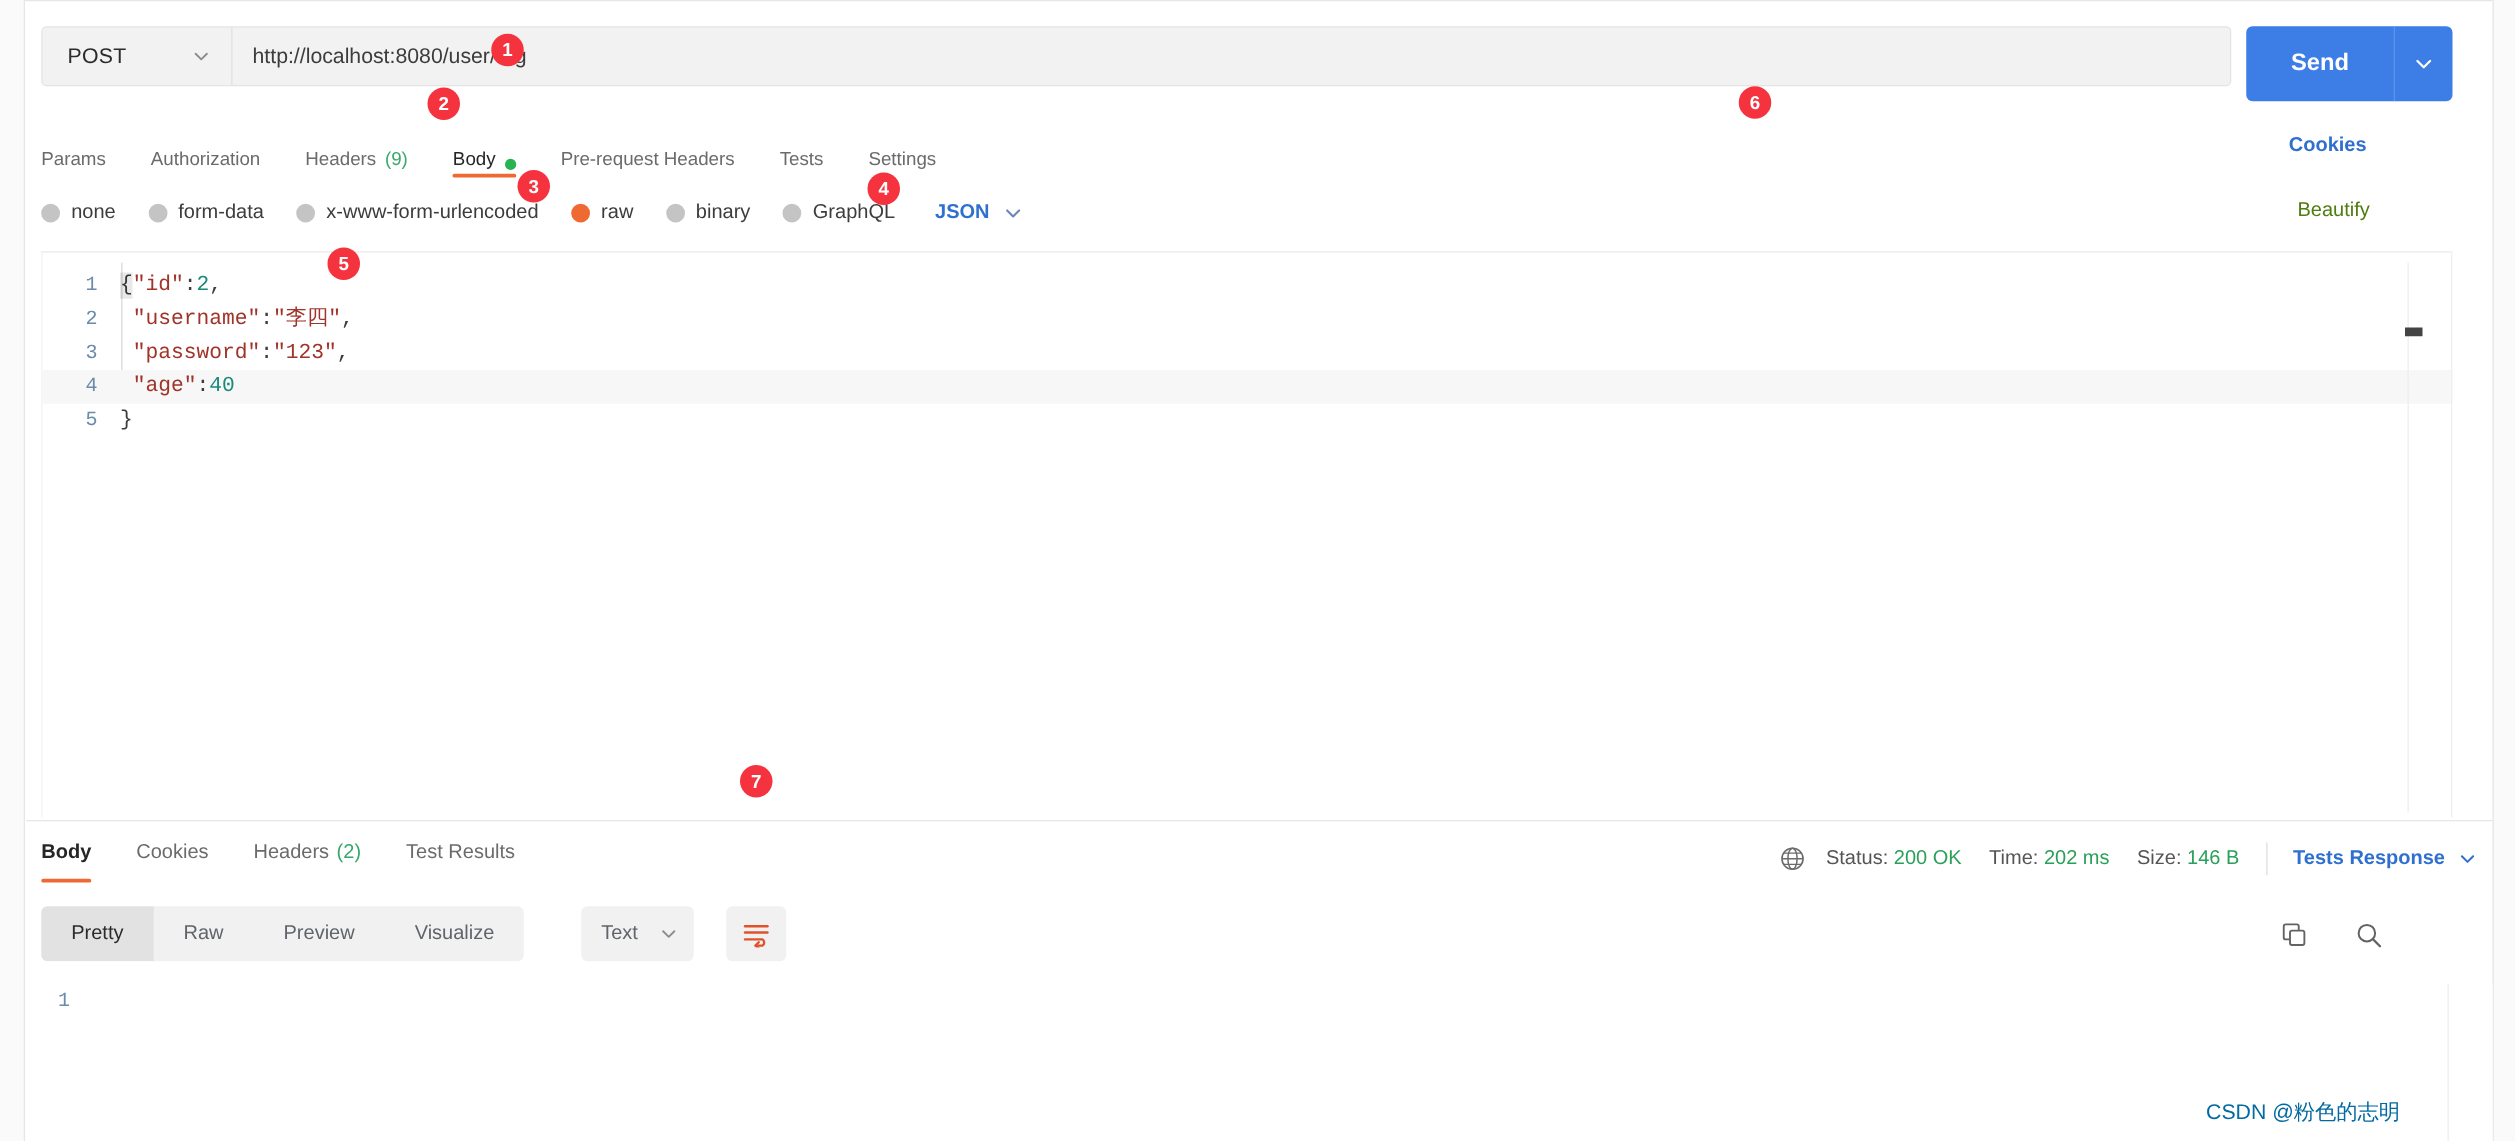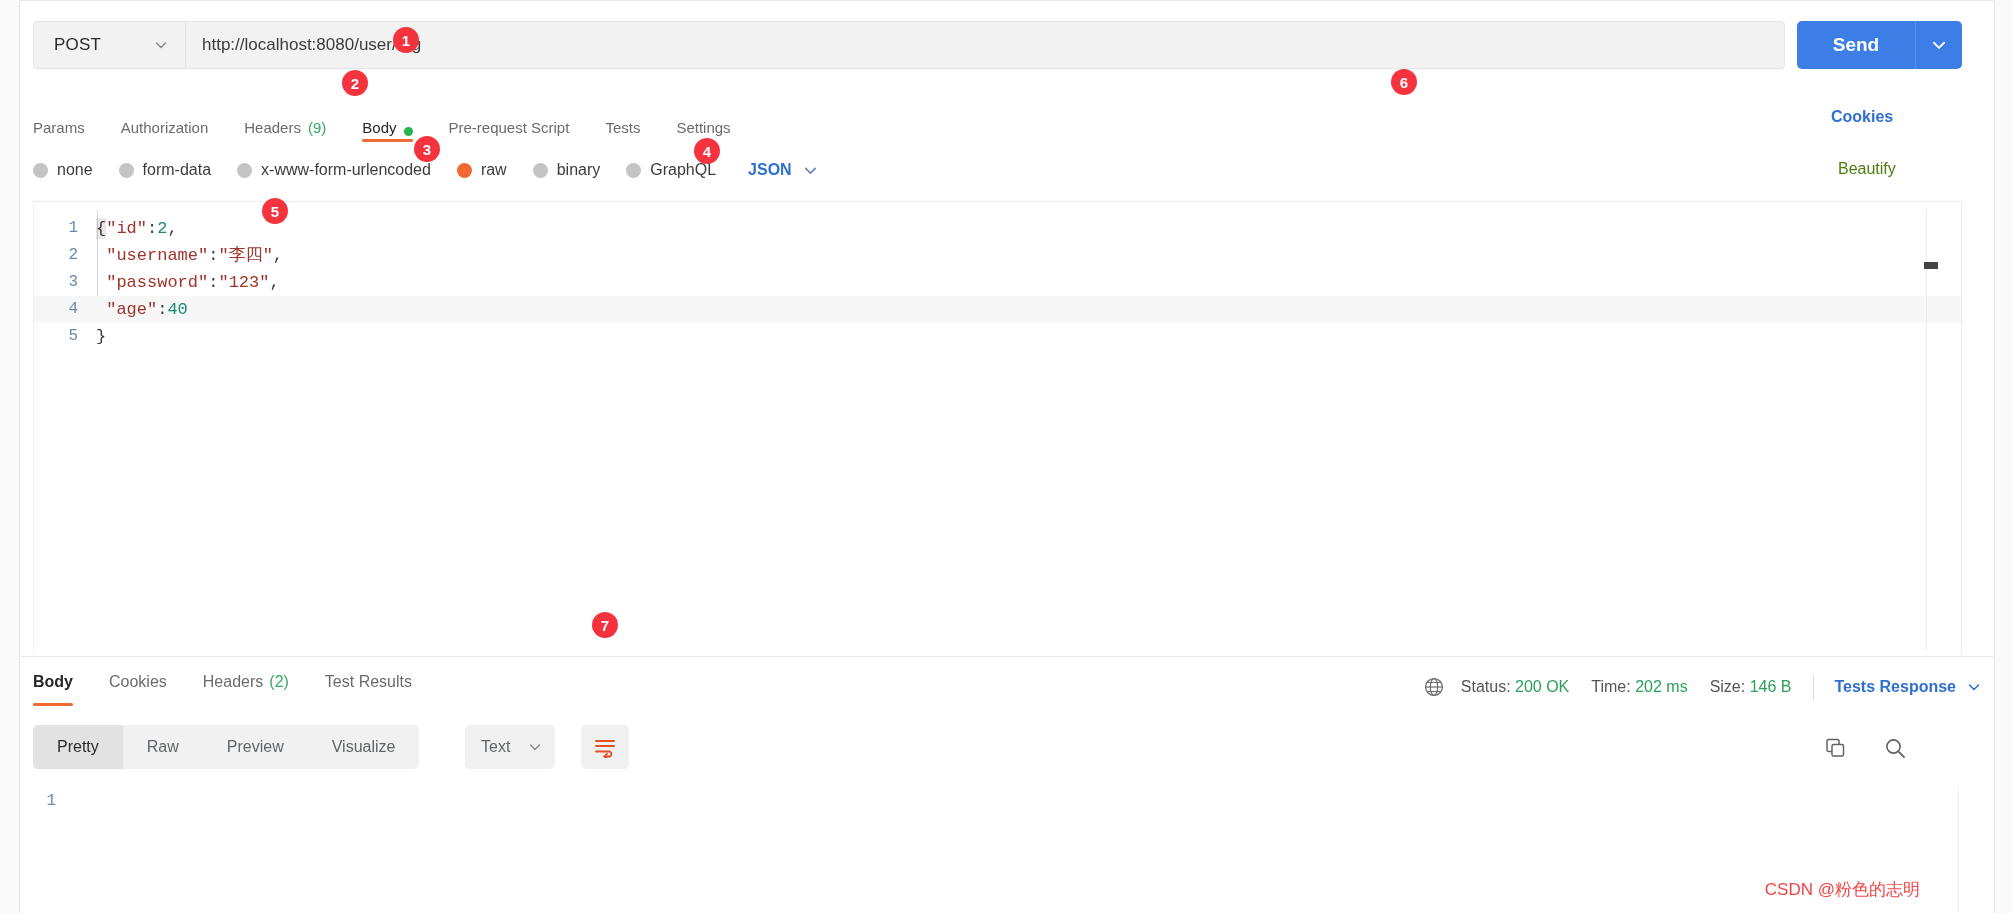--- a/index.html
+++ b/index.html
@@ -52,21 +52,21 @@
   }
   .url-input-wrap {
     flex: 1; display: flex; align-items: center; padding: 0 16px;
   }
   .url-text {
     font-size: 17px; color: #3c3c3c;
   }
 
   .send-group {
     position: absolute; left: 1797px; top: 21px;
-    width: 165px; height: 48px;
+    width: 165px; height: 60px;
     display: flex; align-items: stretch;
     background: #3d7ee6; border-radius: 5px;
     overflow: hidden; cursor: pointer;
   }
   .send-main {
     flex: 1; display: flex; align-items: center; justify-content: center;
     color: #ffffff; font-size: 19px; font-weight: bold;
     border-right: 1px solid #5b92ea;
   }
   .send-caret {
@@ -284,21 +284,21 @@
     background: #f5333f; color: #ffffff;
     font-size: 15px; font-weight: bold;
     display: flex; align-items: center; justify-content: center;
     font-family: "Liberation Sans", sans-serif;
     z-index: 50;
   }
 
   
   .watermark {
     position: absolute; right: 92px; bottom: 12px;
-    font-size: 17px; color: #ef4444;
+    font-size: 17px; color: #0369a1;
     font-family: "Liberation Sans", sans-serif;
     white-space: nowrap;
   }
 </style>
 </head>
 <body>
 
 <div id="app">
 
   <div class="frame-left"></div>
@@ -342,21 +342,21 @@
       <div class="req-tab">
         <span>Headers</span>
         <span class="tab-count">(9)</span>
       </div>
       <div class="req-tab active">
         <span>Body</span>
         <span class="green-dot"></span>
         <span class="tab-underline"></span>
       </div>
       <div class="req-tab">
-        <span>Pre-request Script</span>
+        <span>Pre-request Headers</span>
       </div>
       <div class="req-tab">
         <span>Tests</span>
       </div>
       <div class="req-tab">
         <span>Settings</span>
       </div>
     </div>
 
   <div class="bodytype-row">

